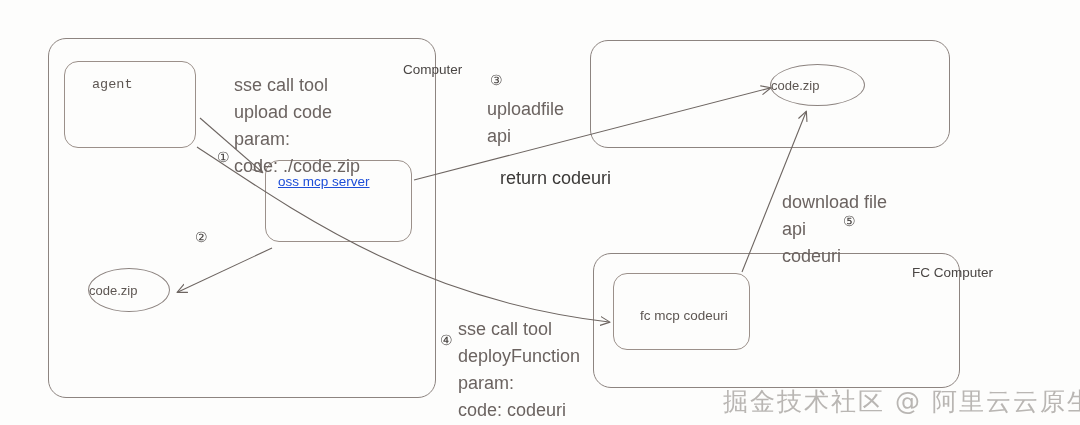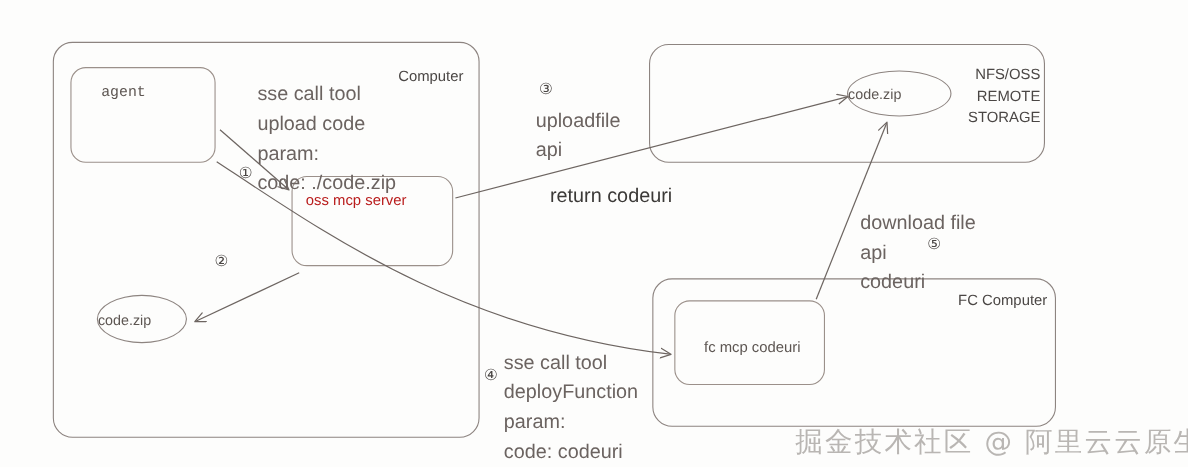--- a/index.html
+++ b/index.html
@@ -45,29 +45,31 @@
     background: transparent;
   }
   .node-label {
     position: absolute;
     color: #5d5652;
     font-size: 13.5px;
     line-height: 1.35;
     white-space: pre;
   }
   .node-label.dark {
-    color: #b91c1c;
+    color: #1d4ed8;
+    text-decoration: underline;
   }
   .corner-label {
     position: absolute;
     color: #4a4644;
     font-size: 13.5px;
     line-height: 1.45;
     white-space: pre;
-    text-align: right;
+    text-align: center;
+    margin-left: 41px;
   }
   .edge-label {
     position: absolute;
     color: #6b6360;
     font-size: 18px;
     line-height: 1.5;
     white-space: pre;
   }
   .edge-label.dark {
     color: #3b3937;
@@ -135,23 +137,20 @@
   </svg>
 
   <div class="node-label" style="left:92px; top:76px;font-family:Liberation Mono, monospace;">agent</div>
 
   <div class="node-label dark" style="left:278px; top:173px;">oss mcp server</div>
 
   <div class="node-label" style="left:640px; top:307px;">fc mcp codeuri</div>
 
   <div class="corner-label" style="left:362px; top:60px;">Computer</div>
 
-  <div class="corner-label" style="left:880px; top:58px;">NFS/OSS
-REMOTE
-STORAGE</div>
 
   <div class="corner-label" style="left:871px; top:263px;">FC Computer</div>
 
   <div class="edge-label" style="left:234px; top:72px;">sse call tool
 upload code
 param:
 code: ./code.zip</div>
   <div class="step" style="left:217px; top:150px;">①</div>
 
   <div class="step" style="left:195px; top:230px;">②</div>

